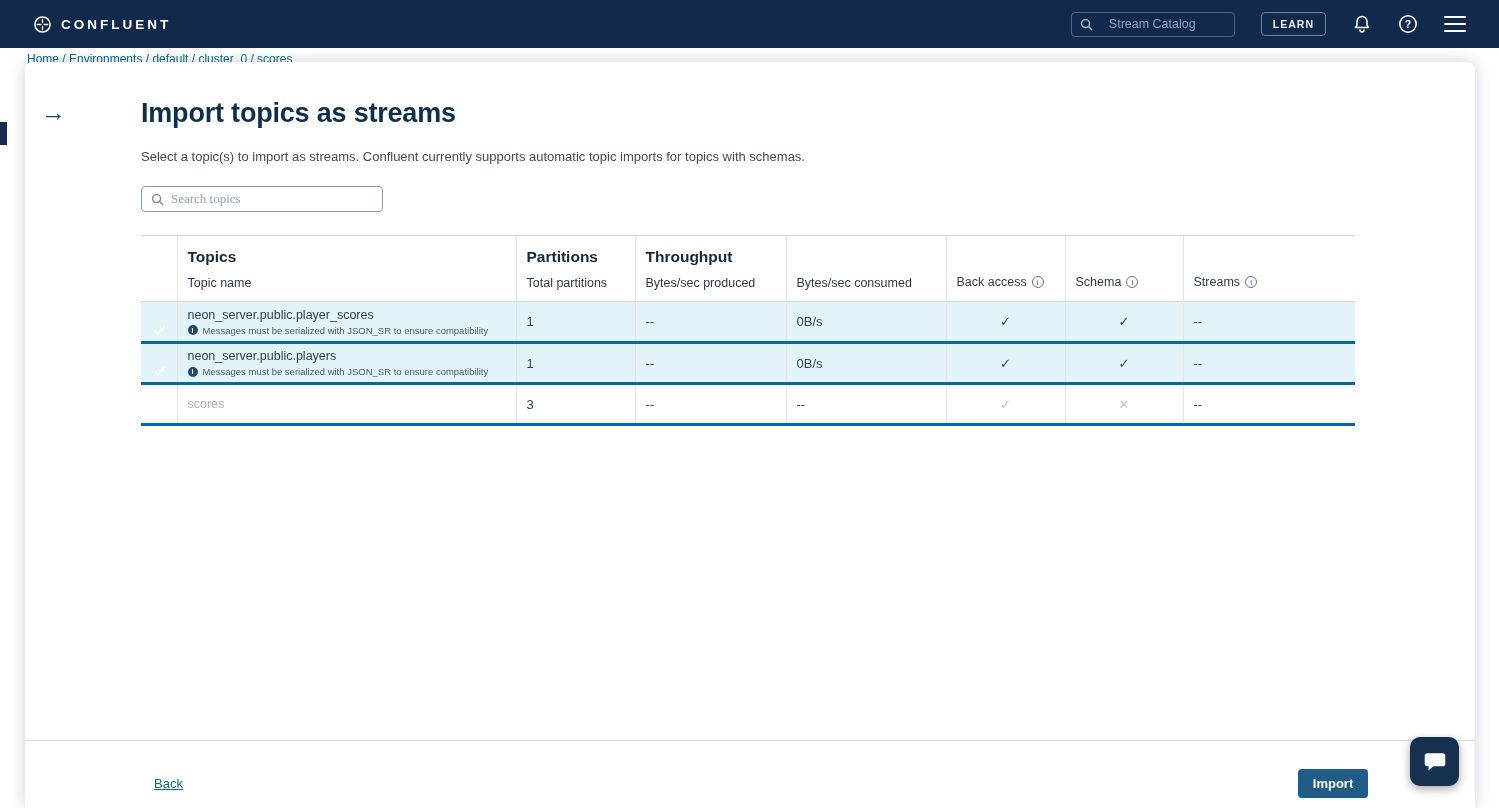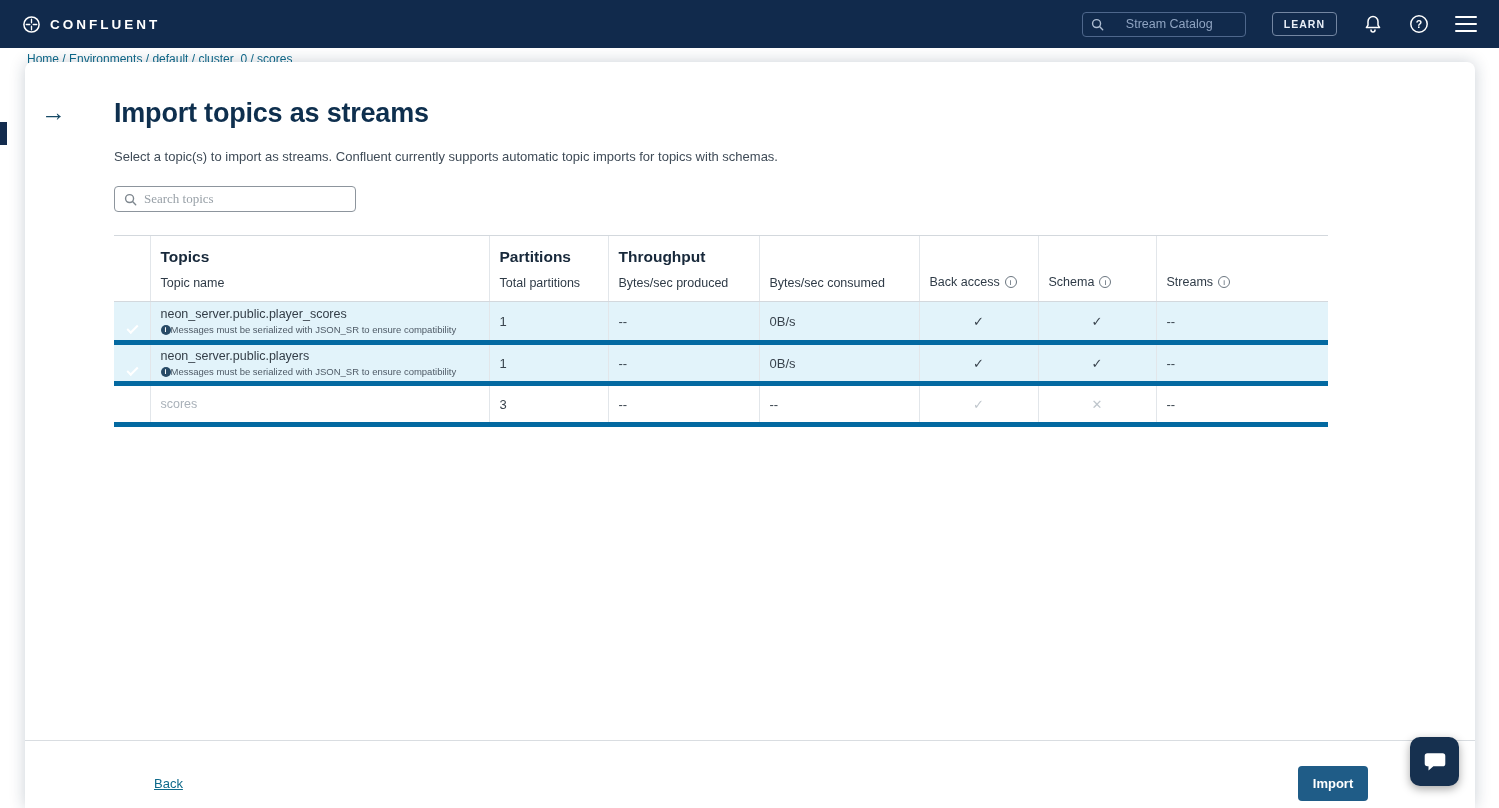--- a/index.html
+++ b/index.html
@@ -1,26 +1,26 @@
 <!DOCTYPE html>
 <html><head>
 <meta charset="utf-8">
 <style>
   * { box-sizing: border-box; margin: 0; padding: 0; }
   html,body { width:1499px; height:808px; overflow:hidden; background:#fff;
     font-family:"Liberation Sans", sans-serif; }
 
   
   .topbar { position:relative; z-index:20; height:48px; background:#112a4c;
-    display:flex; align-items:center; padding:0 22px; }
+    display:flex; align-items:center; padding:0 33px; }
   .brand { display:flex; align-items:center; gap:9px; color:#fff;
     font-size:13.5px; font-weight:700; letter-spacing:3px; }
   .topbar-right { margin-left:auto; display:flex; align-items:center; gap:26px; }
   .tb-search { width:164px; height:25px; border:1px solid #4e678c; border-radius:4px;
-    display:flex; align-items:center; gap:22px; padding:0 8px; }
+    display:flex; align-items:center; gap:16px; padding:0 8px; }
   .tb-search input { flex:1; background:transparent; border:none; outline:none;
     color:#cdd9ea; font-size:12.5px; font-family:inherit; min-width:0; }
   .tb-search input::placeholder { color:#8fa4c2; }
   .learn-btn { background:transparent; border:1px solid #7386a2; border-radius:4px;
     color:#e9eff7; font-size:10.5px; font-weight:700; letter-spacing:1px;
     padding:5px 11px; cursor:pointer; font-family:inherit; }
   .tb-icon { display:flex; align-items:center; justify-content:center; cursor:pointer; }
   .hamburger { display:flex; flex-direction:column; gap:5px; width:22px; cursor:pointer; }
   .hamburger span { height:2px; background:#fff; border-radius:1px; }
 
@@ -29,51 +29,51 @@
     font-size:12px; color:#0f6a8b; white-space:nowrap; }
   .panel-edge { position:absolute; left:0; top:122px; width:7px; height:23px;
     background:#132c4e; z-index:6; }
 
   
   .modal { position:absolute; left:25px; right:24px; top:62px; bottom:0;
     background:#fff; z-index:5; border-radius:8px 8px 0 0;
     box-shadow:0 0 16px rgba(20,40,70,.22); }
   .collapse-arrow { position:absolute; left:10px; top:32px; font-size:25px;
     font-weight:700; color:#174a66; cursor:pointer; line-height:1; padding:6px; }
-  .modal-content { padding:36px 107px 0 89px; }
+  .modal-content { padding:36px 107px 0 116px; }
   h1.page-title { font-size:27px; font-weight:700; color:#0e2f4e; letter-spacing:-0.2px; }
   .page-subtitle { margin-top:20px; font-size:13px; color:#3f4b57; }
 
   .topic-search { margin-top:22px; width:242px; height:26px; border:1px solid #8d959d;
     border-radius:4px; display:flex; align-items:center; gap:7px; padding:0 9px;
     background:#fff;font-family:Liberation Serif, serif; }
   .topic-search input { flex:1; border:none; outline:none; font-size:13px;
     color:#333; font-family:inherit; min-width:0; }
   .topic-search input::placeholder { color:#99a1a8; }
 
   
   table.topics { margin-top:23px; border-collapse:collapse; table-layout:fixed;
     width:1214px; }
   table.topics th, table.topics td { border-left:1px solid #e2e6ea; }
   table.topics th:first-child, table.topics td:first-child { border-left:none; }
   table.topics thead th { border-top:1px solid #d3d8dd; border-bottom:1px solid #d3d8dd;
     vertical-align:bottom; text-align:left; padding:12px 10px 11px 10px; }
   .grp-label { font-size:15.5px; font-weight:700; color:#17283a; margin-bottom:10px; }
   .sub-label { font-size:12.5px; font-weight:400; color:#2f3b47; white-space:nowrap; }
   table.topics tbody td { height:41px; padding:0 10px; font-size:13px; color:#39434d;
-    border-bottom:5px solid #0369a1; vertical-align:middle; }
+    border-bottom:3px solid #0369a1; vertical-align:middle; }
   tr.hl td { background:#e2f3fa; }
   td.center, .mark { text-align:center; }
   .mark { font-size:14px; color:#2b3642; }
   tr.disabled td { color:#a9b1b9; }
   tr.disabled .mark { color:#bfc6cc; }
 
   .topic-name { font-size:12.5px; color:#333d47; }
   tr.disabled .topic-name { color:#a9b1b9; }
-  .topic-note { margin-top:3px; display:flex; align-items:center; 
+  .topic-note { margin-top:3px; display:flex; align-items:center; gap:5px;
     font-size:9.5px; color:#4e5a66; }
   .note-i { display:inline-flex; flex:none; width:10px; height:10px; border-radius:50%;
     background:#274a66; color:#fff; font-size:7px; font-weight:700;
     align-items:center; justify-content:center; }
   .info-o { display:inline-flex; width:12px; height:12px; border:1px solid #6b7680;
     border-radius:50%; align-items:center; justify-content:center; font-size:8px;
     color:#52606c; margin-left:5px; vertical-align:1px; cursor:default; }
   .hdr-with-info { display:inline-flex; align-items:center; }
 
   .cb { width:17px; height:17px; border-radius:3px; position:relative; cursor:pointer; }
@@ -83,21 +83,21 @@
     transform:rotate(-45deg); }
   .cb.indeterminate { background:#1d5480; }
   .cb.indeterminate::after { content:""; position:absolute; left:3.5px; top:7px;
     width:10px; height:3px; background:#fff; }
 
   
   .modal-footer { position:absolute; left:0; right:0; bottom:0; height:68px;
     border-top:1px solid #d9dde1; display:flex; align-items:center; padding:18px 107px 0 129px;
     justify-content:space-between; background:#fff; border-radius:0; }
   .back-link { font-size:13px; color:#0f6a8b; text-decoration:underline; cursor:pointer; }
-  .import-btn { width:70px; height:35px; background:#1f5c87; color:#fff; border:none;
+  .import-btn { width:70px; height:29px; background:#1f5c87; color:#fff; border:none;
     border-radius:4px; font-size:13px; font-weight:700; cursor:pointer; font-family:inherit; }
 
   
   .chat-fab { position:absolute; right:40px; bottom:22px; width:49px; height:49px;
     background:#16304f; border-radius:10px; z-index:30; display:flex; align-items:center;
     justify-content:center; box-shadow:0 3px 10px rgba(0,0,0,.35); cursor:pointer; }
 </style>
 </head>
 <body>
 

